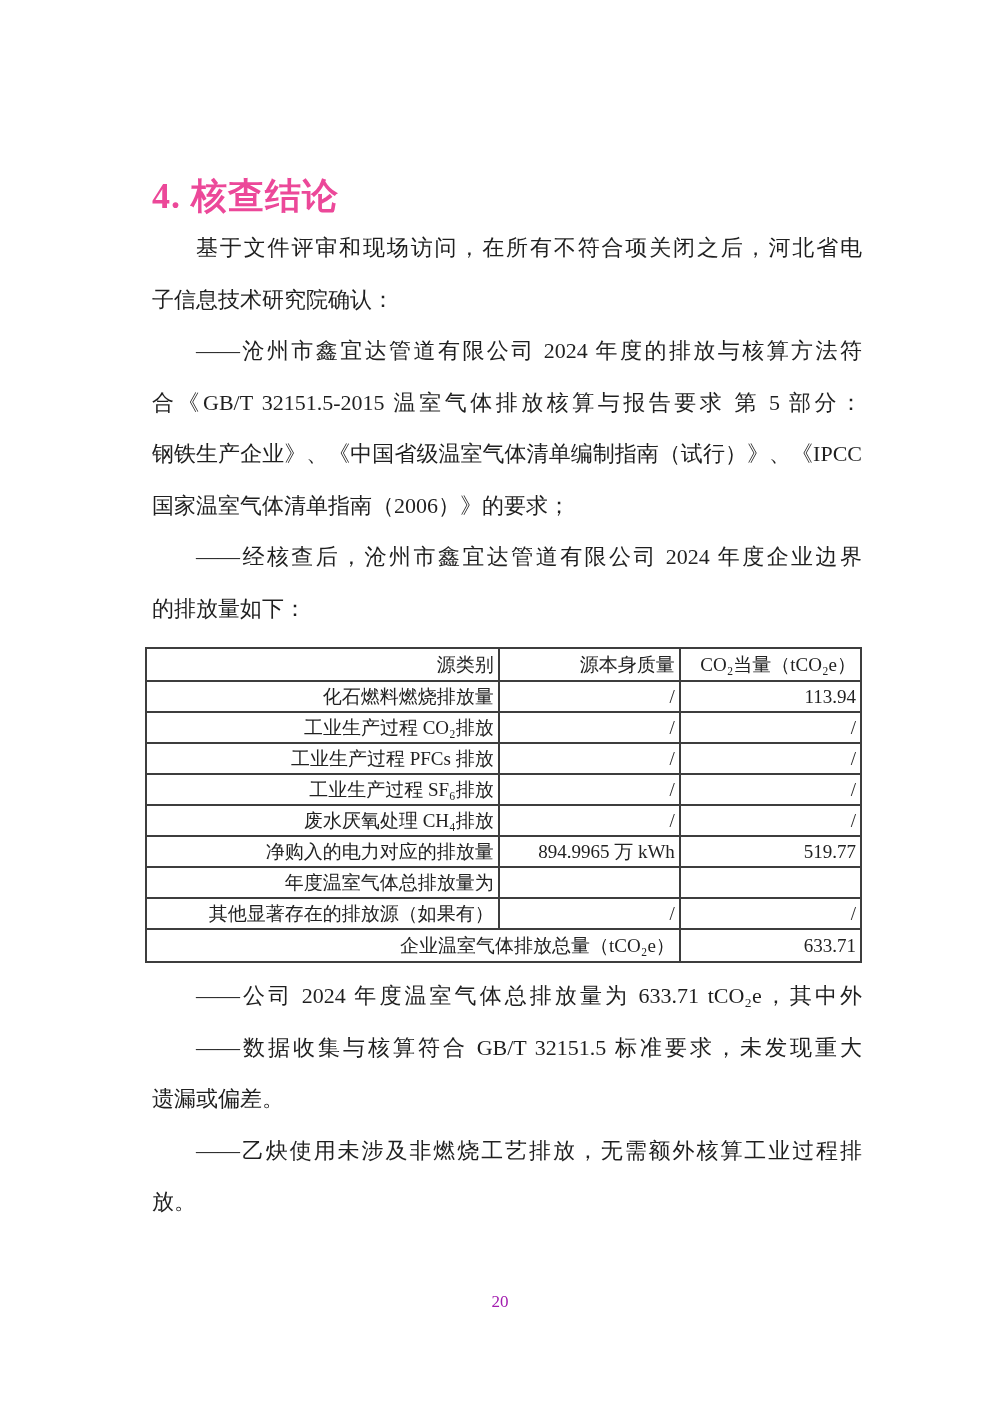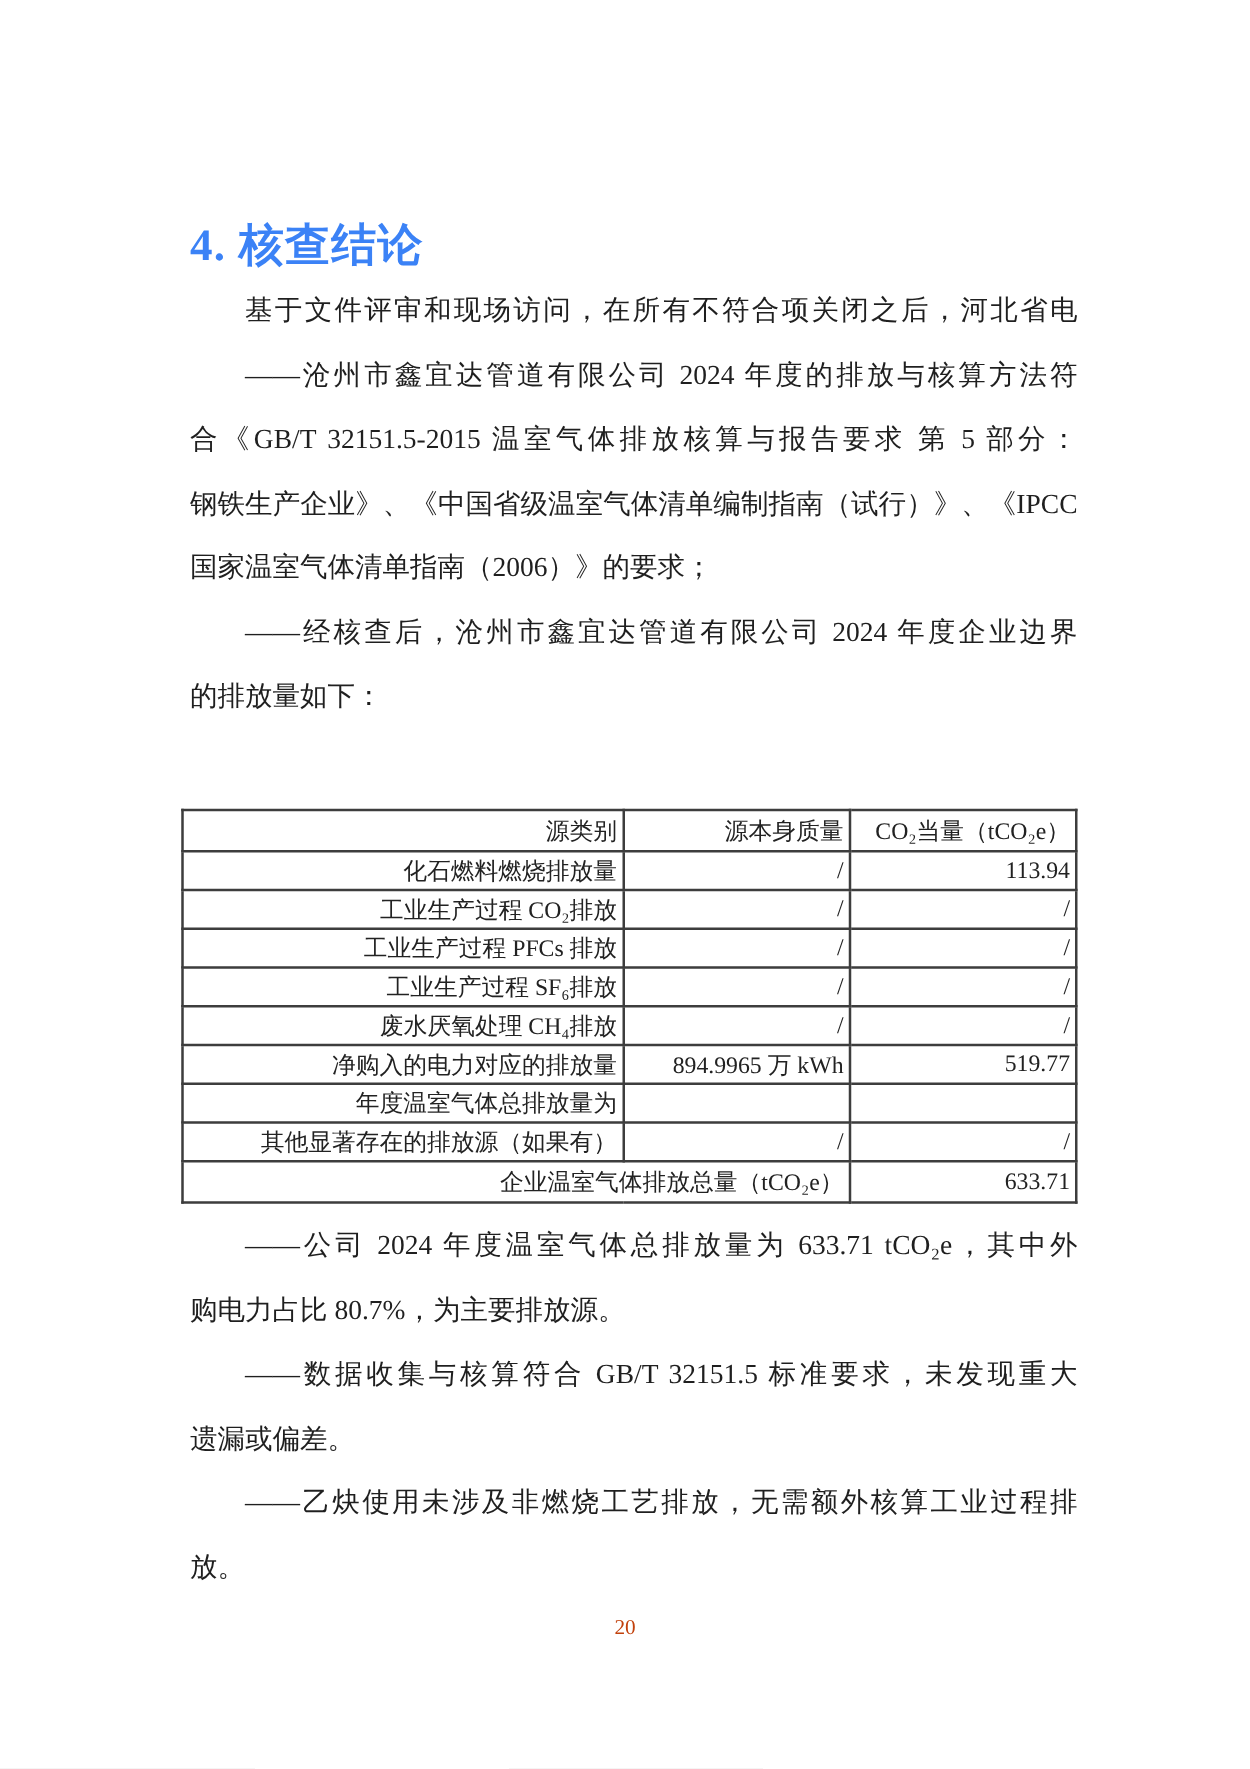--- a/index.html
+++ b/index.html
@@ -18,21 +18,21 @@
     overflow: hidden;
   }
   .title {
     position: absolute;
     left: 152px;
     top: 172px;
     margin: 0;
     font-size: 36px;
     font-weight: 700;
     letter-spacing: 1px;
-    color: #3b82f6;
+    color: #ec4899;
   }
   .text-block {
     position: absolute;
     left: 152px;
     width: 710px;
     font-size: 22px;
     line-height: 51.5px;
   }
   .text-block-1 { top: 222px; }
   .text-block-2 { top: 970px; }
@@ -67,32 +67,33 @@
   .col-source { width: 50%; }
   .col-mass   { width: 25%; }
   .col-co2e   { width: 25%; }
   .page-number {
     position: absolute;
     left: 0;
     top: 1292px;
     width: 100%;
     text-align: center;
     font-size: 17px;
-    color: #c2410c;
+    color: #a21caf;
   }
 </style>
 </head>
 <body>
 
 <div class="page">
 
   <h1 class="title">4. 核查结论</h1>
 
   <div class="text-block text-block-1">
     <span class="line indent full">基于文件评审和现场访问，在所有不符合项关闭之后，河北省电</span>
+    <span class="line">子信息技术研究院确认：</span>
     <span class="line indent full">——沧州市鑫宜达管道有限公司 2024 年度的排放与核算方法符</span>
     <span class="line full">合《GB/T 32151.5-2015 温室气体排放核算与报告要求 第 5 部分：</span>
     <span class="line full">钢铁生产企业》、《中国省级温室气体清单编制指南（试行）》、《IPCC</span>
     <span class="line">国家温室气体清单指南（2006）》的要求；</span>
     <span class="line indent full">——经核查后，沧州市鑫宜达管道有限公司 2024 年度企业边界</span>
     <span class="line">的排放量如下：</span>
   </div>
 
   <table class="emissions">
     <thead>
@@ -145,21 +146,20 @@
       </tr>
       <tr class="total-row">
         <td colspan="2">企业温室气体排放总量（tCO₂e）</td>
         <td>633.71</td>
       </tr>
     </tbody>
   </table>
 
   <div class="text-block text-block-2">
     <span class="line indent full">——公司 2024 年度温室气体总排放量为 633.71 tCO₂e，其中外</span>
-    <span class="line">购电力占比 80.7%，为主要排放源。</span>
     <span class="line indent full">——数据收集与核算符合 GB/T 32151.5 标准要求，未发现重大</span>
     <span class="line">遗漏或偏差。</span>
     <span class="line indent full">——乙炔使用未涉及非燃烧工艺排放，无需额外核算工业过程排</span>
     <span class="line">放。</span>
   </div>
 
   <div class="page-number">20</div>
 
 </div>
 

